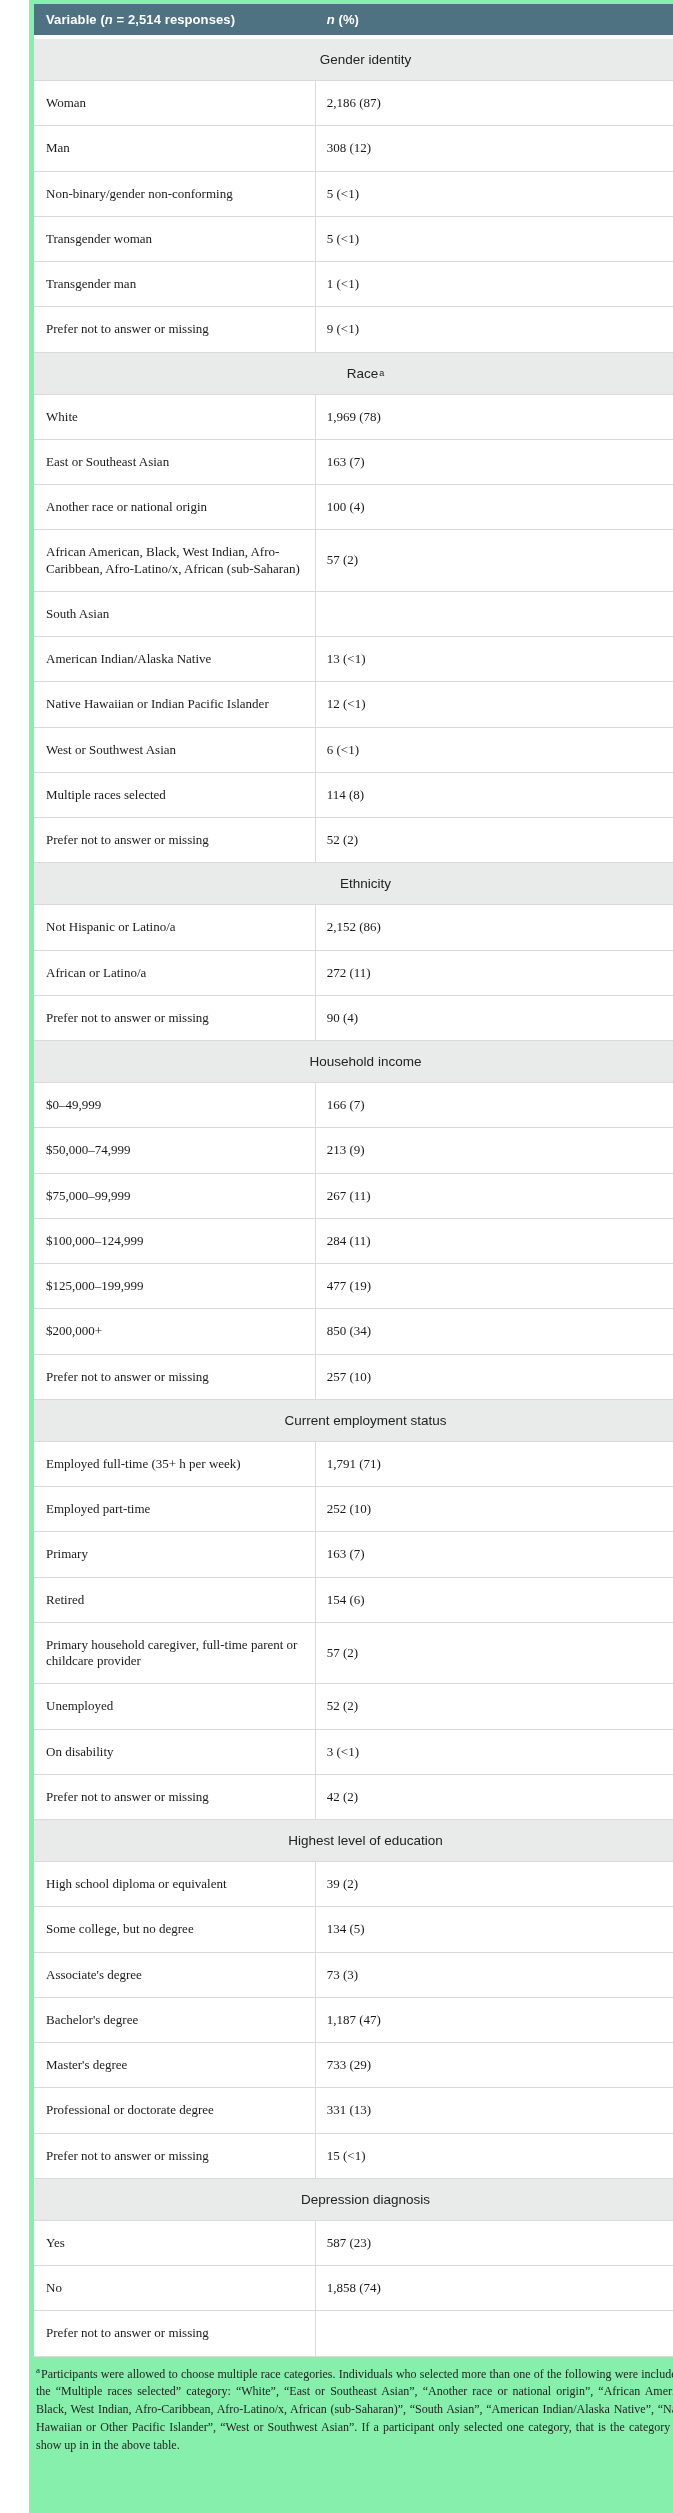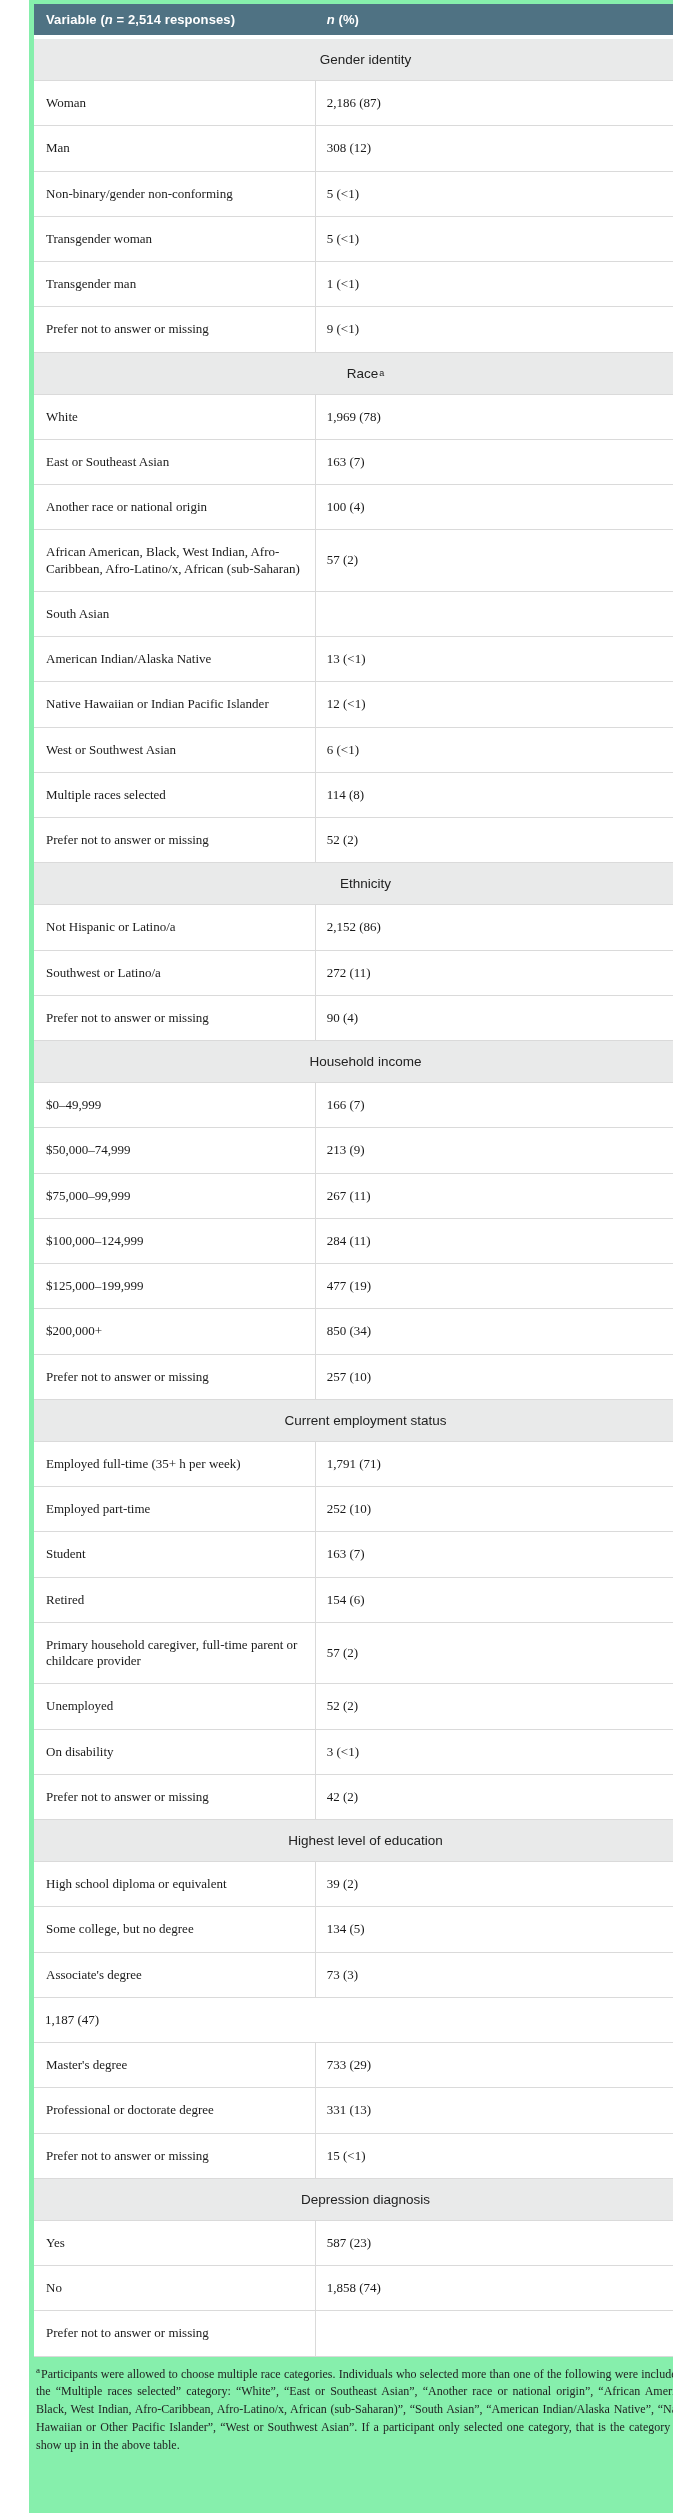--- a/index.html
+++ b/index.html
@@ -172,21 +172,21 @@
           <div class="cell cell-value">52 (2)</div>
         </div>
         <div class="section-row">
           <span>Ethnicity</span>
         </div>
         <div class="data-row">
           <div class="cell cell-label">Not Hispanic or Latino/a</div>
           <div class="cell cell-value">2,152 (86)</div>
         </div>
         <div class="data-row">
-          <div class="cell cell-label">Southwest or Latino/a</div>
+          <div class="cell cell-label">African or Latino/a</div>
           <div class="cell cell-value">272 (11)</div>
         </div>
         <div class="data-row">
           <div class="cell cell-label">Prefer not to answer or missing</div>
           <div class="cell cell-value">90 (4)</div>
         </div>
         <div class="section-row">
           <span>Household income</span>
         </div>
         <div class="data-row">
@@ -222,21 +222,21 @@
         </div>
         <div class="data-row">
           <div class="cell cell-label">Employed full-time (35+ h per week)</div>
           <div class="cell cell-value">1,791 (71)</div>
         </div>
         <div class="data-row">
           <div class="cell cell-label">Employed part-time</div>
           <div class="cell cell-value">252 (10)</div>
         </div>
         <div class="data-row">
-          <div class="cell cell-label">Student</div>
+          <div class="cell cell-label">Primary</div>
           <div class="cell cell-value">163 (7)</div>
         </div>
         <div class="data-row">
           <div class="cell cell-label">Retired</div>
           <div class="cell cell-value">154 (6)</div>
         </div>
         <div class="data-row">
           <div class="cell cell-label">Primary household caregiver, full-time parent or childcare provider</div>
           <div class="cell cell-value">57 (2)</div>
         </div>
@@ -261,20 +261,21 @@
         </div>
         <div class="data-row">
           <div class="cell cell-label">Some college, but no degree</div>
           <div class="cell cell-value">134 (5)</div>
         </div>
         <div class="data-row">
           <div class="cell cell-label">Associate's degree</div>
           <div class="cell cell-value">73 (3)</div>
         </div>
         <div class="data-row">
+          <div class="cell cell-label">Bachelor's degree</div>
           <div class="cell cell-value">1,187 (47)</div>
         </div>
         <div class="data-row">
           <div class="cell cell-label">Master's degree</div>
           <div class="cell cell-value">733 (29)</div>
         </div>
         <div class="data-row">
           <div class="cell cell-label">Professional or doctorate degree</div>
           <div class="cell cell-value">331 (13)</div>
         </div>

